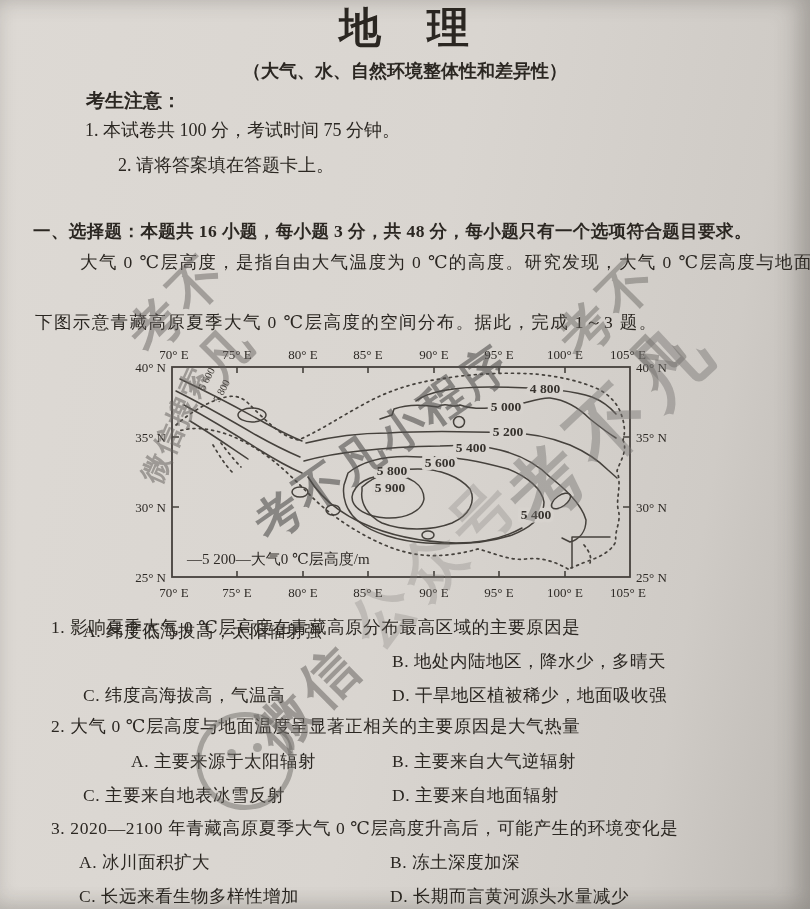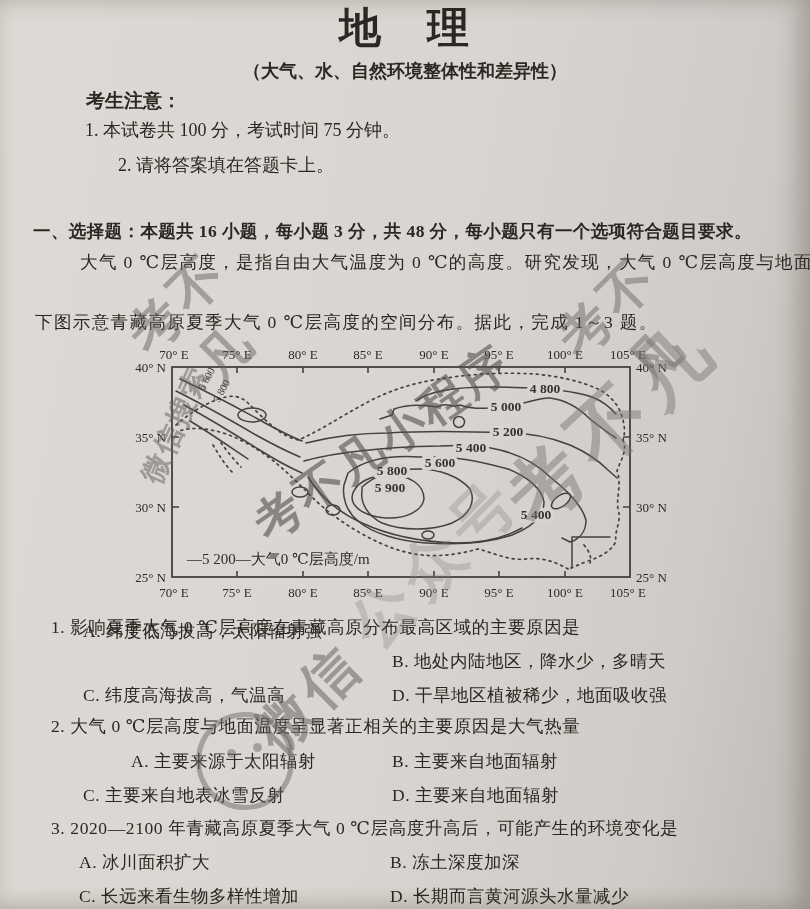--- a/index.html
+++ b/index.html
@@ -154,21 +154,21 @@
     </svg>
   </div>
 
   <div class="abs stem q1s">1. 影响夏季大气 0 ℃层高度在青藏高原分布最高区域的主要原因是</div>
   <div class="abs opt q1a">A. 纬度低海拔高，太阳辐射强</div>
   <div class="abs opt q1b">B. 地处内陆地区，降水少，多晴天</div>
   <div class="abs opt q1c">C. 纬度高海拔高，气温高</div>
   <div class="abs opt q1d">D. 干旱地区植被稀少，地面吸收强</div>
   <div class="abs stem q2s">2. 大气 0 ℃层高度与地面温度呈显著正相关的主要原因是大气热量</div>
   <div class="abs opt q2a">A. 主要来源于太阳辐射</div>
-  <div class="abs opt q2b">B. 主要来自地面辐射</div>
+  <div class="abs opt q2b">B. 主要来自大气逆辐射</div>
   <div class="abs opt q2c">C. 主要来自地表冰雪反射</div>
   <div class="abs opt q2d">D. 主要来自地面辐射</div>
   <div class="abs stem q3s">3. 2020—2100 年青藏高原夏季大气 0 ℃层高度升高后，可能产生的环境变化是</div>
   <div class="abs opt q3a">A. 冰川面积扩大</div>
   <div class="abs opt q3c">C. 长远来看生物多样性增加</div>
   <div class="abs opt q3b">B. 冻土深度加深</div>
   <div class="abs opt q3d">D. 长期而言黄河源头水量减少</div>
 
   <div class="wm wm1">考不凡</div>
   <div class="wm wm2">考不凡</div>

